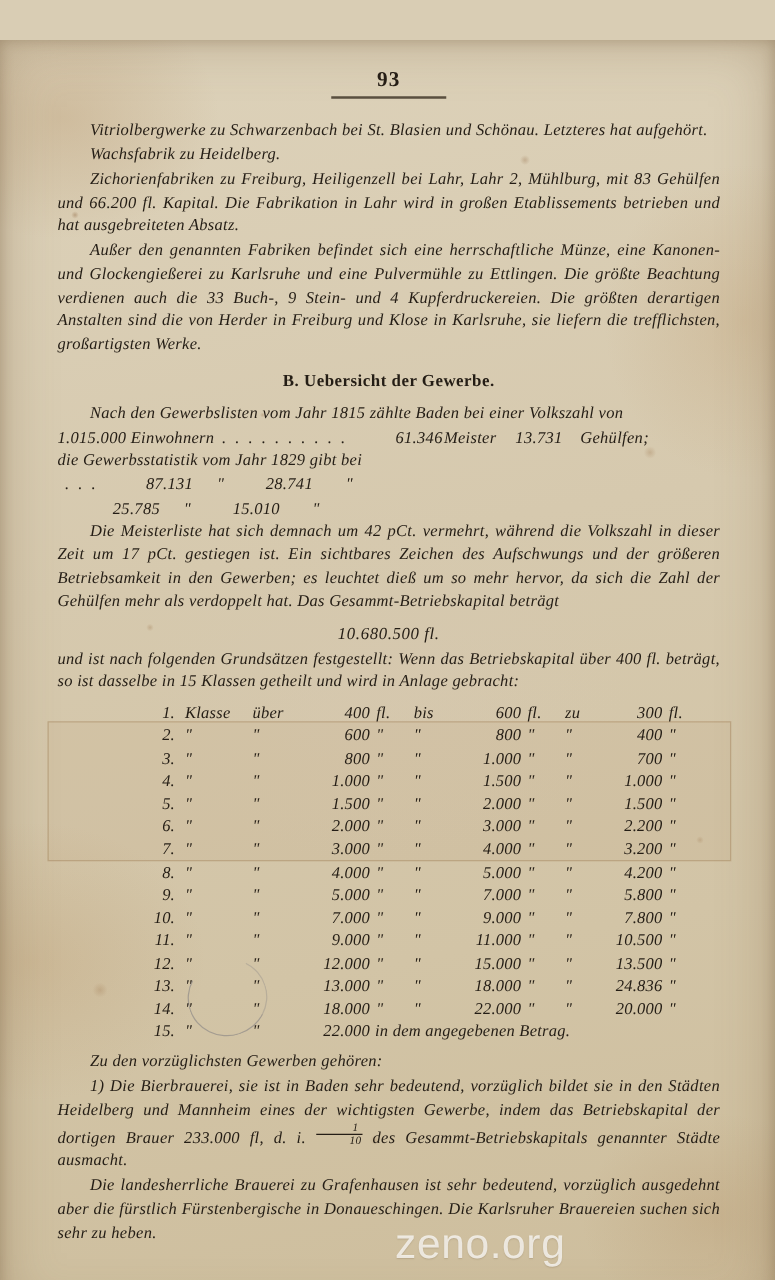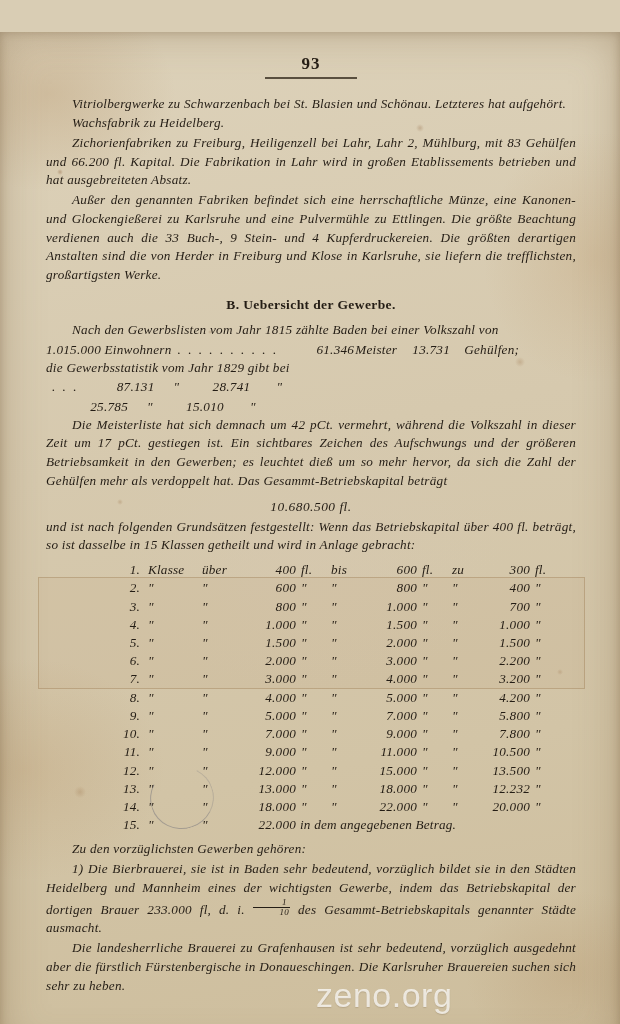--- a/index.html
+++ b/index.html
@@ -486,21 +486,21 @@
       <div class="k-row">
         <span class="num">13.</span>
         <span class="kl">"</span>
         <span class="w1">"</span>
         <span class="v1">13.000</span>
         <span class="u1">"</span>
         <span class="w2">"</span>
         <span class="v2">18.000</span>
         <span class="u2">"</span>
         <span class="w3">"</span>
-        <span class="v3">12.232</span>
+        <span class="v3">24.836</span>
         <span class="u3">"</span>
         <span class="tail"></span>
       </div>
       <div class="k-row">
         <span class="num">14.</span>
         <span class="kl">"</span>
         <span class="w1">"</span>
         <span class="v1">18.000</span>
         <span class="u1">"</span>
         <span class="w2">"</span>

